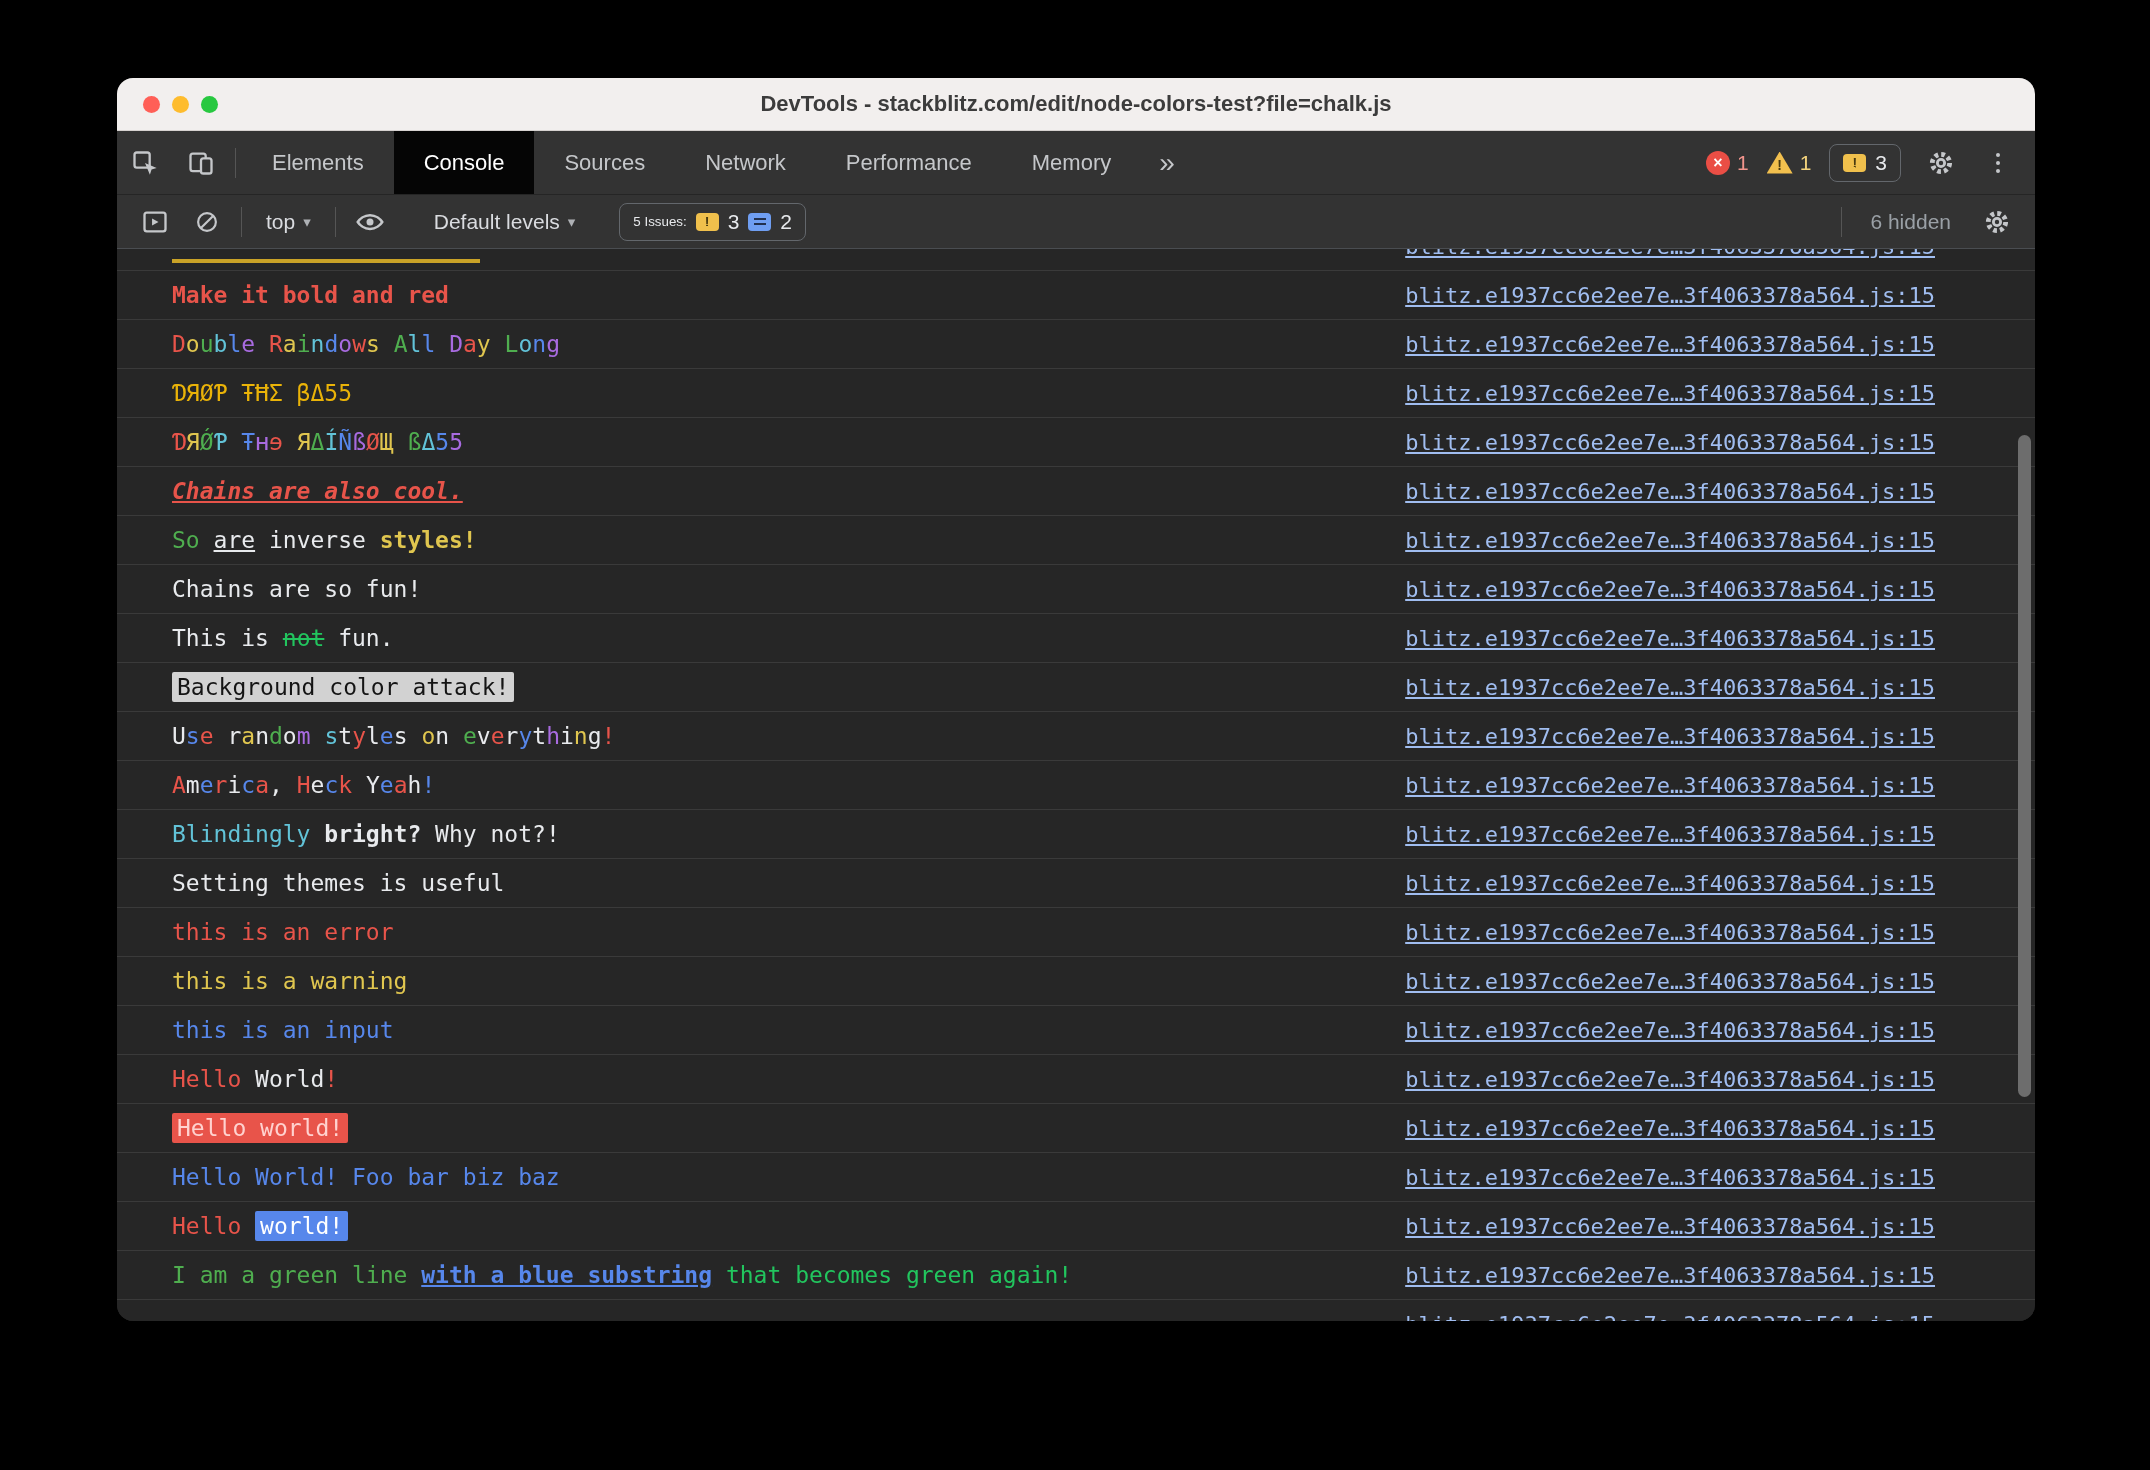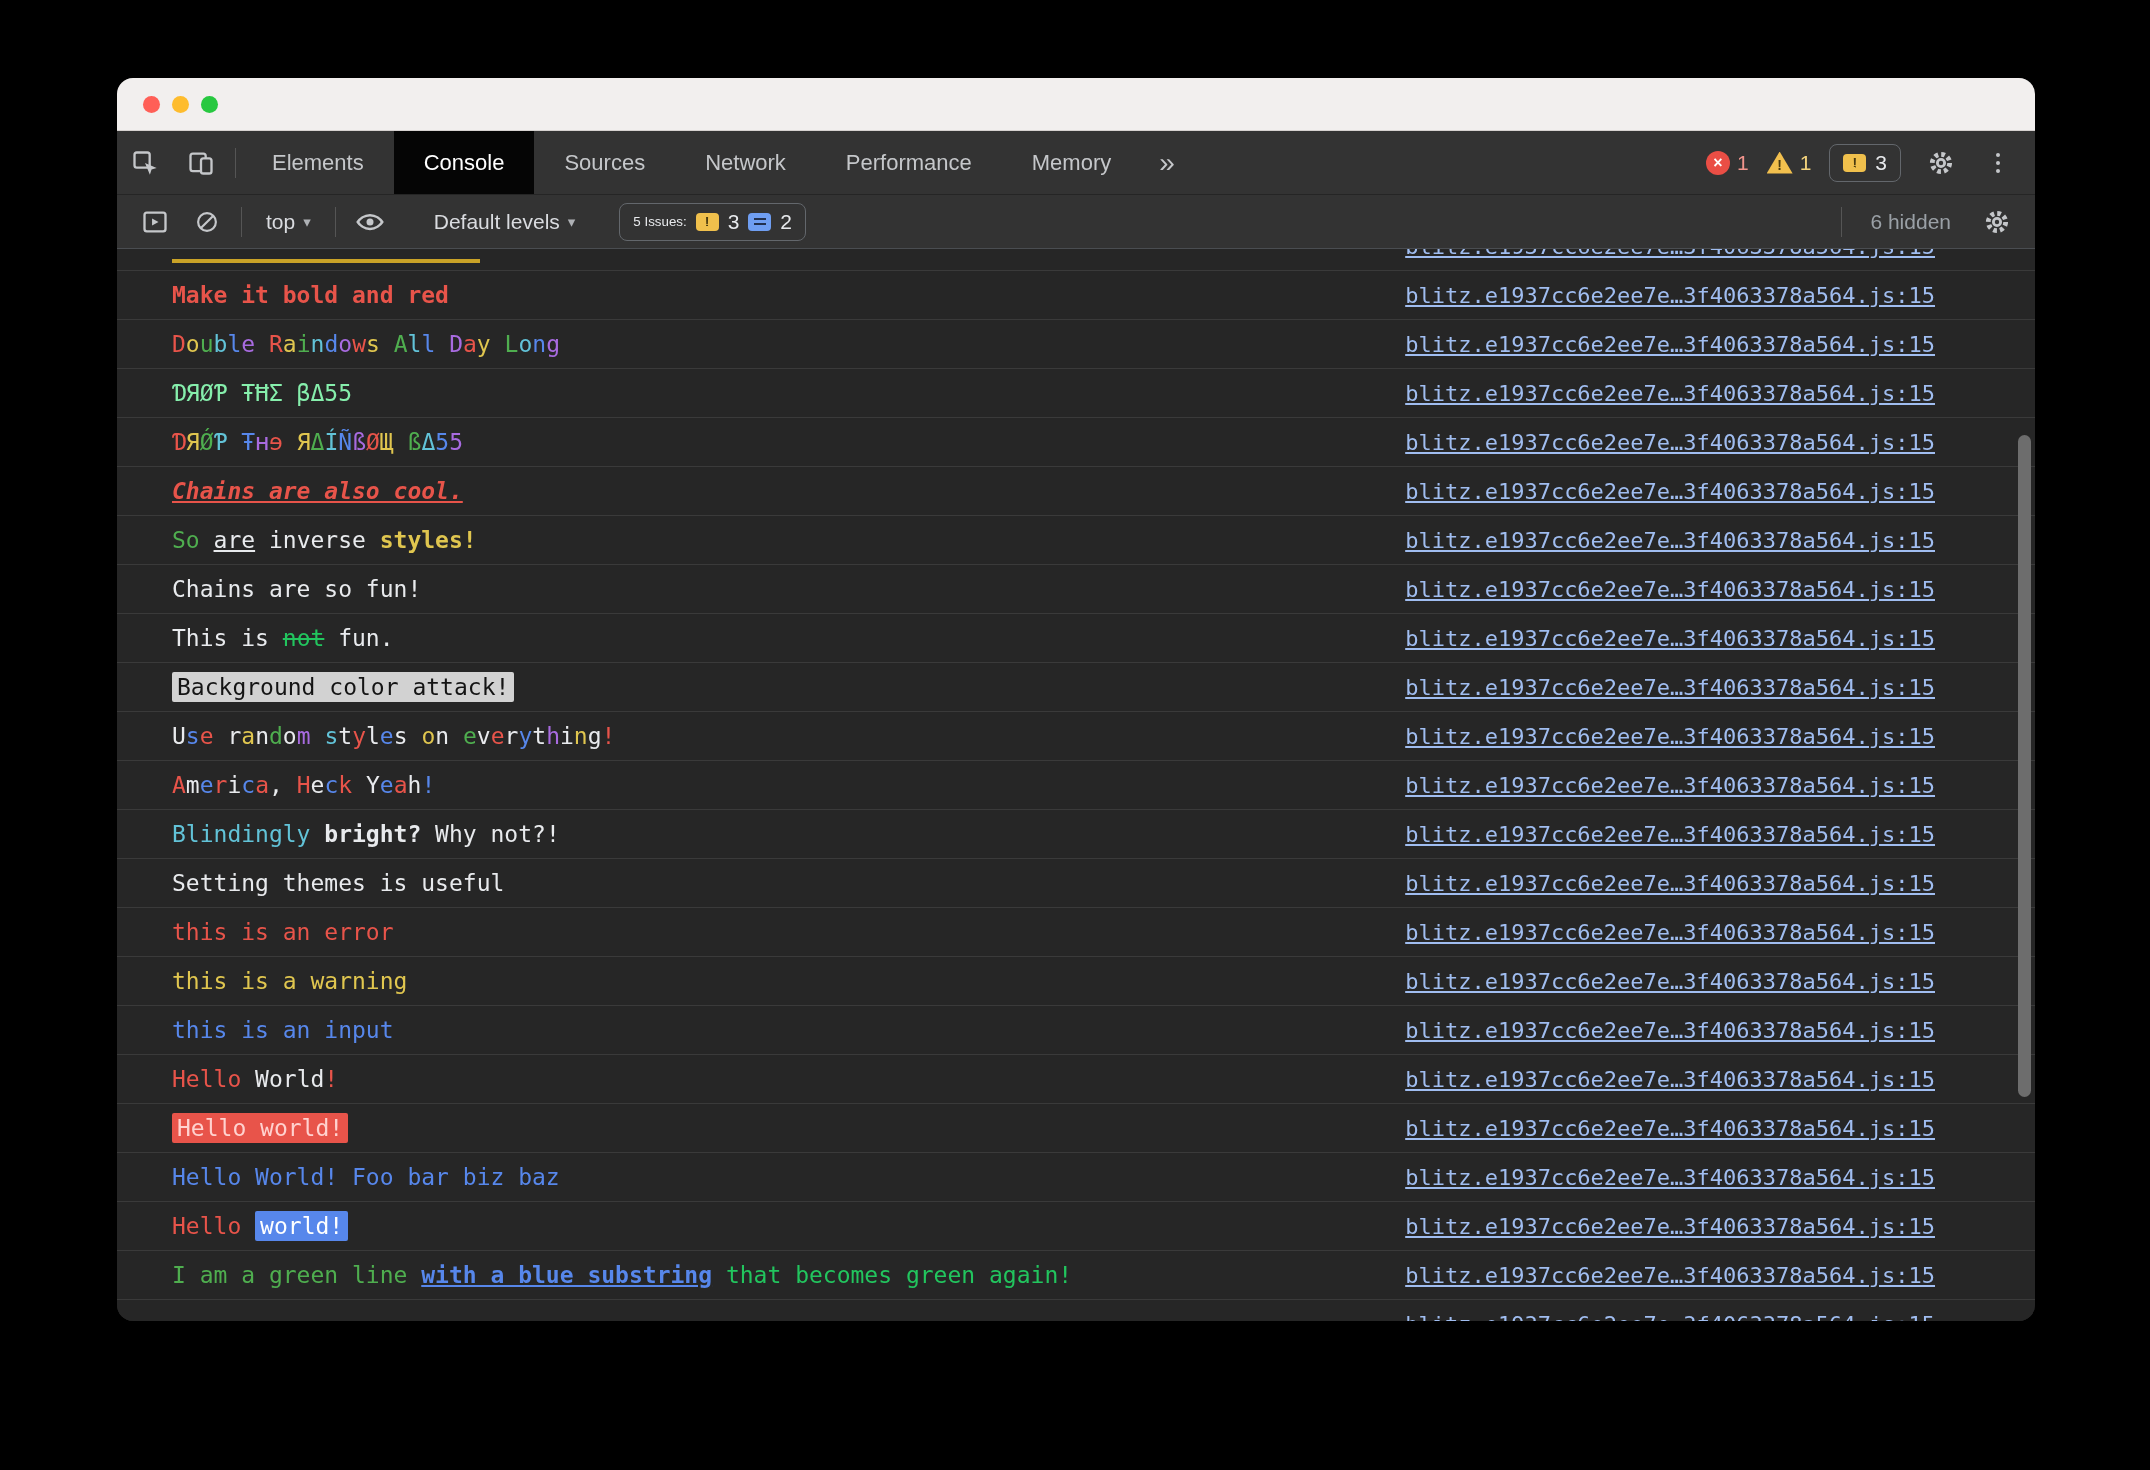--- a/index.html
+++ b/index.html
@@ -71,20 +71,21 @@
 
 <div class="stage">
   <div class="window">
 
     <div class="titlebar">
       <div class="traffic">
         <span class="light red"></span>
         <span class="light yellow"></span>
         <span class="light green"></span>
       </div>
+      <div class="wtitle">DevTools - stackblitz.com/edit/node-colors-test?file=chalk.js</div>
     </div>
 
     <div class="tabbar">
       <button class="iconbtn">
         <svg width="28" height="28" viewBox="0 0 24 24">
           <rect x="3" y="3" width="13" height="13" rx="2" fill="none" stroke="#c5c7ca" stroke-width="2"></rect>
           <path d="M12 12 L22 16.2 L17.6 17.6 L16.2 22 Z" fill="#c5c7ca"></path>
         </svg>
       </button>
       <button class="iconbtn">
@@ -197,21 +198,21 @@
             </div>
           </div>
           <div class="crow">
             <div class="crow-inner">
               <span class="cmsg"><span style="color: rgb(232, 84, 74);">D</span><span style="color: rgb(224, 198, 79);">o</span><span style="color: rgb(79, 174, 79);">u</span><span style="color: rgb(98, 195, 216);">b</span><span style="color: rgb(87, 135, 235);">l</span><span style="color: rgb(168, 107, 224);">e </span><span style="color: rgb(232, 84, 74);">R</span><span style="color: rgb(224, 198, 79);">a</span><span style="color: rgb(79, 174, 79);">i</span><span style="color: rgb(98, 195, 216);">n</span><span style="color: rgb(87, 135, 235);">d</span><span style="color: rgb(168, 107, 224);">o</span><span style="color: rgb(232, 84, 74);">w</span><span style="color: rgb(224, 198, 79);">s </span><span style="color: rgb(79, 174, 79);">A</span><span style="color: rgb(98, 195, 216);">l</span><span style="color: rgb(87, 135, 235);">l </span><span style="color: rgb(168, 107, 224);">D</span><span style="color: rgb(232, 84, 74);">a</span><span style="color: rgb(224, 198, 79);">y </span><span style="color: rgb(79, 174, 79);">L</span><span style="color: rgb(98, 195, 216);">o</span><span style="color: rgb(87, 135, 235);">n</span><span style="color: rgb(168, 107, 224);">g</span></span>
               <a class="srclink">blitz.e1937cc6e2ee7e…3f4063378a564.js:15</a>
             </div>
           </div>
           <div class="crow">
             <div class="crow-inner">
-              <span class="cmsg"><span style="color: #86efac; text-align: center;">ƊЯØƤ ŦĦΣ βΔ55</span></span>
+              <span class="cmsg"><span style="color: #eab308; text-align: center;">ƊЯØƤ ŦĦΣ βΔ55</span></span>
               <a class="srclink">blitz.e1937cc6e2ee7e…3f4063378a564.js:15</a>
             </div>
           </div>
           <div class="crow">
             <div class="crow-inner">
               <span class="cmsg"><span style="color: rgb(232, 84, 74);">Ɗ</span><span style="color: rgb(224, 198, 79);">Я</span><span style="color: rgb(79, 174, 79);">Ǿ</span><span style="color: rgb(98, 195, 216);">Ƥ </span><span style="color: rgb(87, 135, 235);">Ŧ</span><span style="color: rgb(168, 107, 224);">ʜ</span><span style="color: rgb(232, 84, 74);">ɘ </span><span style="color: rgb(224, 198, 79);">Я</span><span style="color: rgb(79, 174, 79);">Δ</span><span style="color: rgb(98, 195, 216);">Í</span><span style="color: rgb(87, 135, 235);">Ñ</span><span style="color: rgb(168, 107, 224);">ß</span><span style="color: rgb(232, 84, 74);">Ø</span><span style="color: rgb(224, 198, 79);">Щ </span><span style="color: rgb(79, 174, 79);">ß</span><span style="color: rgb(98, 195, 216);">Δ</span><span style="color: rgb(87, 135, 235);">5</span><span style="color: rgb(168, 107, 224);">5</span></span>
               <a class="srclink">blitz.e1937cc6e2ee7e…3f4063378a564.js:15</a>
             </div>
           </div>
           <div class="crow">

